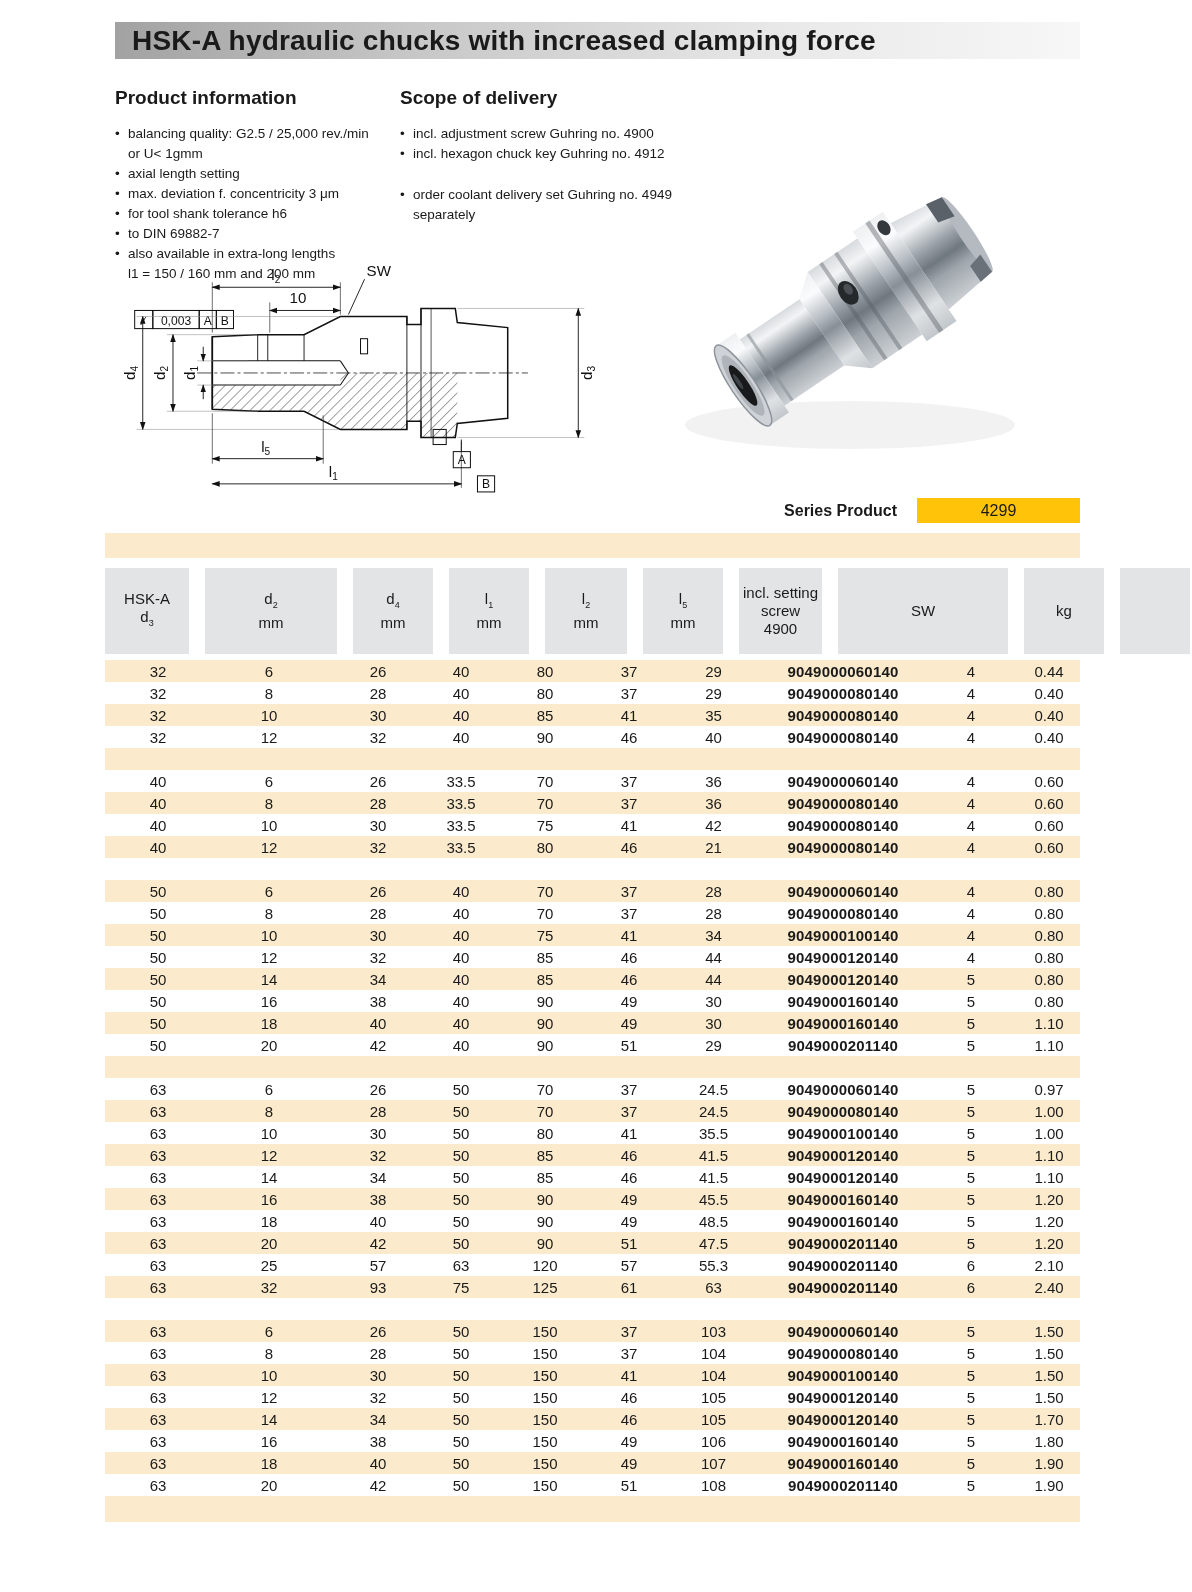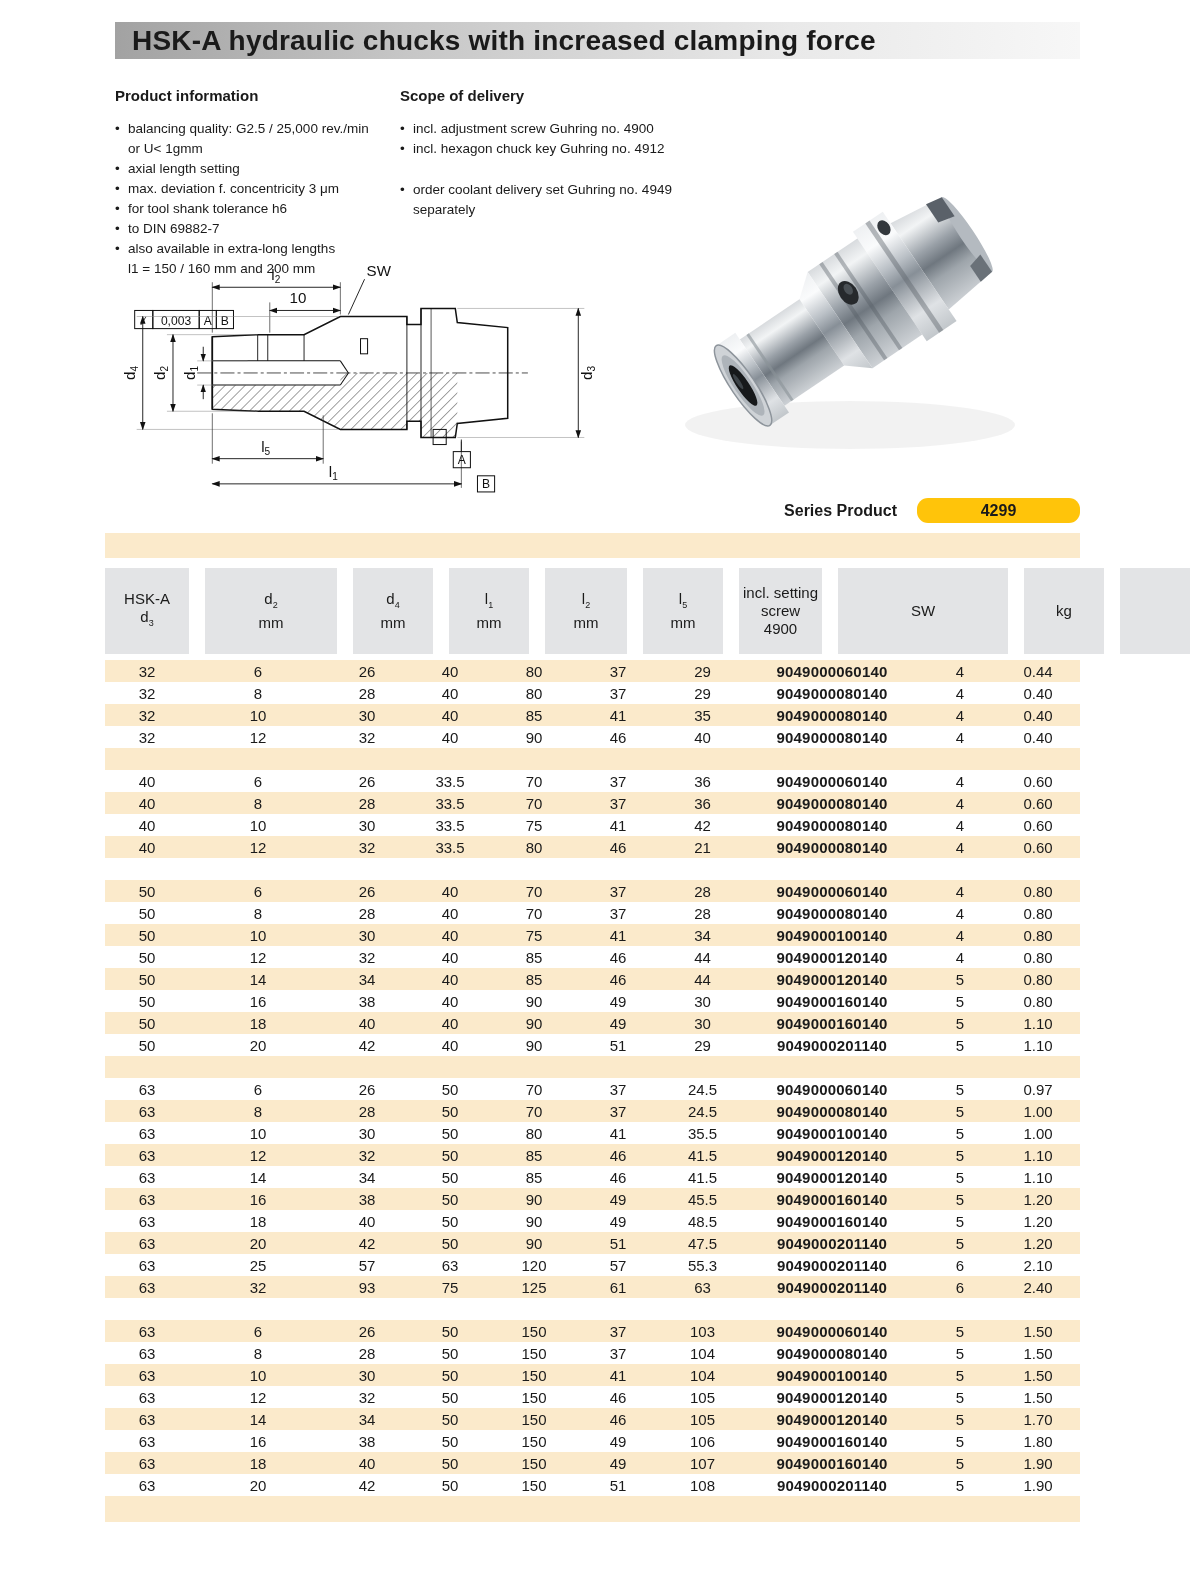--- a/index.html
+++ b/index.html
@@ -13,53 +13,53 @@
     position:absolute; left:115px; top:22px; width:965px; height:37px;
     background:linear-gradient(to right,#a2a2a2 0%,#c6c6c6 30%,#e9e9e9 70%,#f7f7f7 100%);
     display:flex; align-items:center;
   }
   .title-bar h1 { font-size:28px; font-weight:bold; margin:0 0 0 17px; letter-spacing:.2px; }
 
   
   .info-col { position:absolute; top:87px; }
   .info-col.product { left:115px; width:275px; }
   .info-col.scope   { left:400px; width:310px; }
-  .info-col h2 { font-size:15px; font-weight:bold; margin:0 0 15px 0; }
+  .info-col h2 { font-size:19px; font-weight:bold; margin:0 0 15px 0; }
   .bullet { display:flex; font-size:13.5px; line-height:20px; }
   .bullet .dot { width:13px; flex:0 0 13px; }
   .bullet.spaced { margin-top:21px; }
 
   
   .drawing { position:absolute; left:106px; top:254px; }
   .drawing svg text { font-family:"Liberation Sans", sans-serif; font-size:15px; fill:#111; }
   .drawing svg .boxtxt { font-size:12px; }
   .drawing svg .svgsub { font-size:10px; }
 
   
   .photo { position:absolute; left:650px; top:125px; }
 
   
   .series { position:absolute; left:105px; top:498px; width:975px;
             display:flex; justify-content:flex-end; align-items:center; gap:20px; }
   .series-label { font-weight:bold; font-size:16px; }
-  .series-value { width:163px; height:25px; background:#ffc40a; font-weight:bold; font-size:16px;
-                  display:flex; align-items:center; justify-content:center;border-radius:11px; }
+  .series-value { width:163px; height:25px; background:#ffc40a; font-weight:normal; font-size:16px;
+                  display:flex; align-items:center; justify-content:center; }
 
   
   .spec-table { position:absolute; left:105px; top:533px; width:975px;
                 --cols: 84px 132px 80px 80px 82px 80px 83px 170px 80px 70px 4px; }
   .top-band { position:absolute; left:0; top:0; width:100%; height:25px; background:#fbeacb; }
   .thead { position:absolute; left:0; top:35px; width:100%;
            display:grid; grid-template-columns:var(--cols); column-gap:16px; }
   .hcell { background:#e3e4e6; height:86px; display:flex; flex-direction:column;
            justify-content:center; align-items:center; font-size:15px; line-height:18px; text-align:center; }
   .hcell .sub { font-size:9px; vertical-align:-4px; }
   .tbody { position:absolute; left:0; top:127px; width:100%; }
   .row { display:grid; grid-template-columns:var(--cols); column-gap:3px;
-         height:22px; align-items:center; }
+         height:22px; align-items:center;padding-left:11px; }
   .row.cream { background:#fbeacb; }
   .row.band-row { height:26px; }
   .cell { text-align:center; font-size:15px; }
   .cell.artno { font-weight:bold; letter-spacing:.2px; }
 </style>
 </head>
 <body>
 
 <header class="title-bar">
   <h1>HSK-A hydraulic chucks with increased clamping force</h1>

